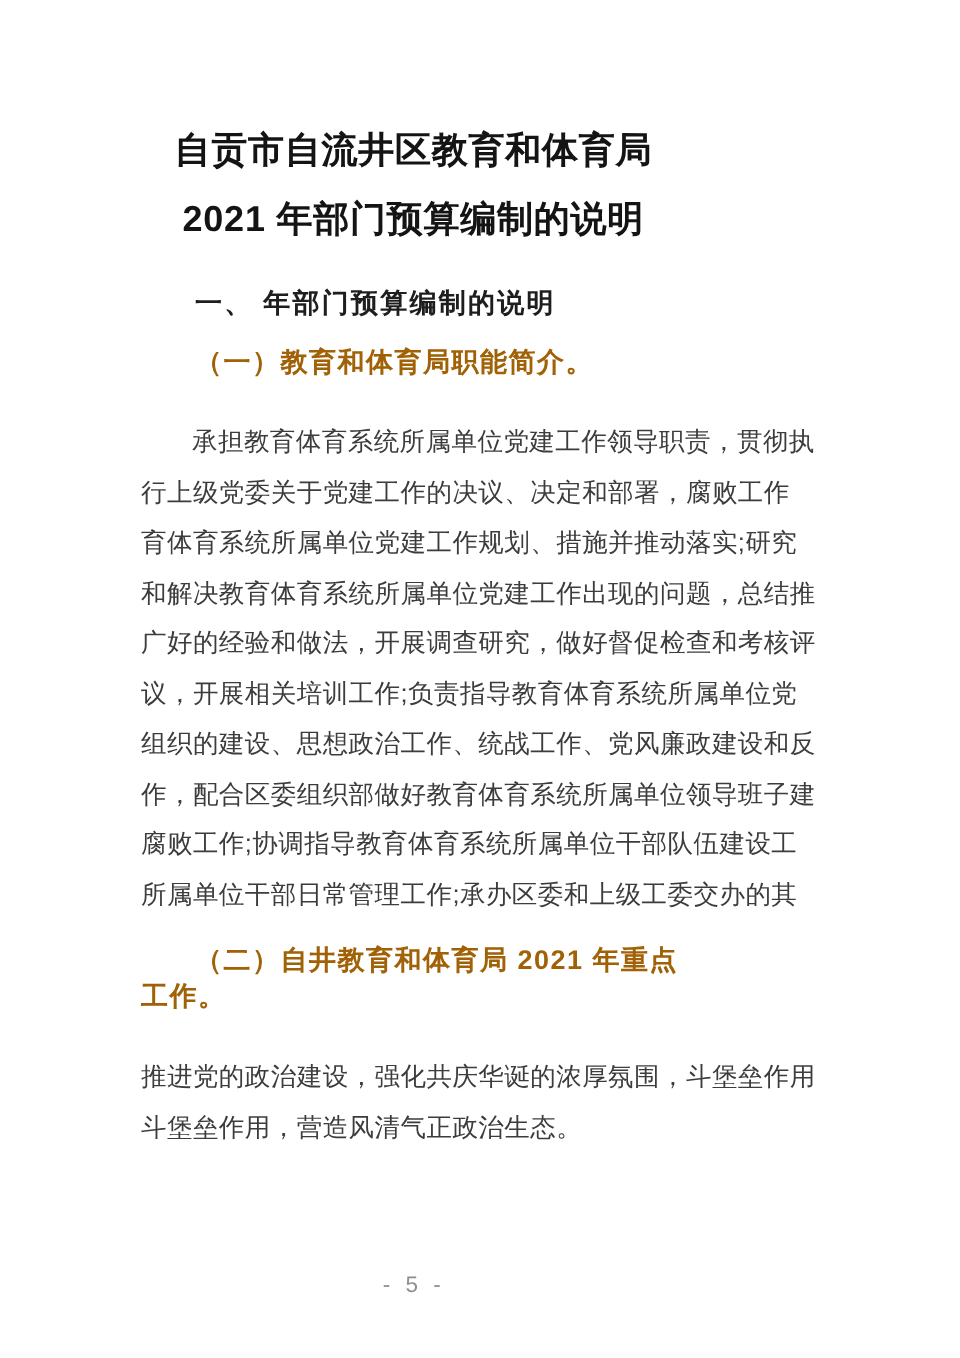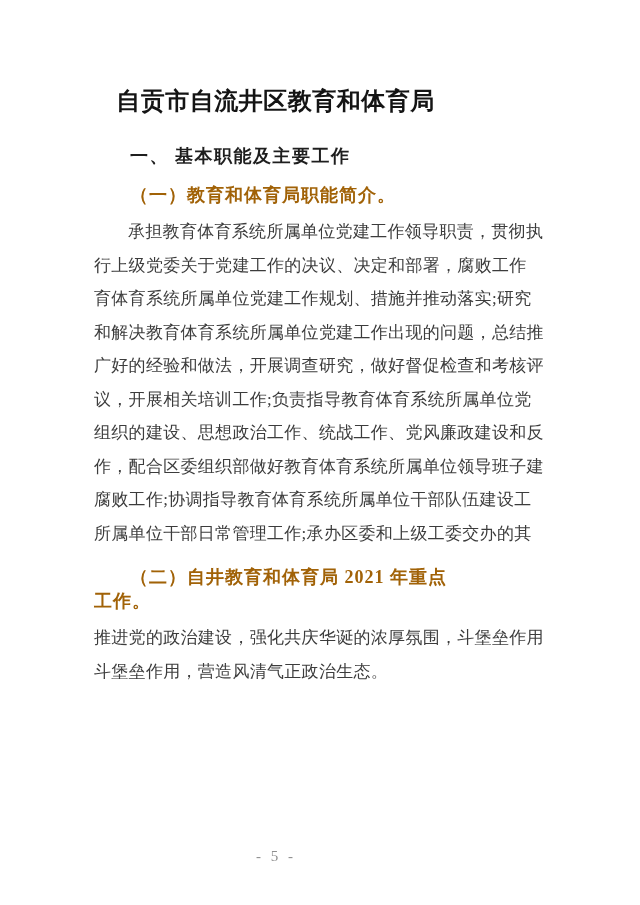--- a/index.html
+++ b/index.html
@@ -6,21 +6,21 @@
     margin: 0;
     padding: 0;
     background: #ffffff;
   }
   .page {
     position: relative;
     width: 552px;
     height: 905px;
     background: #ffffff;
     overflow: hidden;
-    font-family: Liberation Serif, serif;
+    font-family: Liberation Sans, sans-serif;
     color: #3a3a3a;
   }
   .content {
     padding: 78px 95px 0 94px;
   }
   .doc-title {
     text-align: center;
     font-size: 24px;
     font-weight: bold;
     line-height: 46px;
@@ -39,21 +39,21 @@
   .heading2 {
     margin-top: 15px;
     font-size: 18px;
     line-height: 24px;
     font-weight: bold;
     color: #a16207;
     text-indent: 2em;
     letter-spacing: 1px;
   }
   .para {
-    margin-top: 8px;
+    margin-top: 25px;
   }
   .body-line {
     font-size: 17px;
     line-height: 33.5px;
     color: #3c3c3c;
     text-align: justify;
     text-align-last: justify;
     letter-spacing: 0.3px;
     white-space: nowrap;
   }
@@ -75,23 +75,24 @@
   }
 </style>
 </head>
 <body>
 
 <div class="page">
   <div class="content">
 
     <div class="doc-title">
       <div>自贡市自流井区教育和体育局</div>
+      <div>2021 年部门预算编制的说明</div>
     </div>
 
-    <div class="heading1">一、 基本职能及主要工作</div>
+    <div class="heading1">一、 年部门预算编制的说明</div>
 
     <div class="heading2">（一）教育和体育局职能简介。</div>
 
     <div class="para">
         <div class="body-line indent">承担教育体育系统所属单位党建工作领导职责，贯彻执</div>
         <div class="body-line">行上级党委关于党建工作的决议、决定和部署，腐败工作</div>
         <div class="body-line">育体育系统所属单位党建工作规划、措施并推动落实;研究</div>
         <div class="body-line">和解决教育体育系统所属单位党建工作出现的问题，总结推</div>
         <div class="body-line">广好的经验和做法，开展调查研究，做好督促检查和考核评</div>
         <div class="body-line">议，开展相关培训工作;负责指导教育体育系统所属单位党</div>

